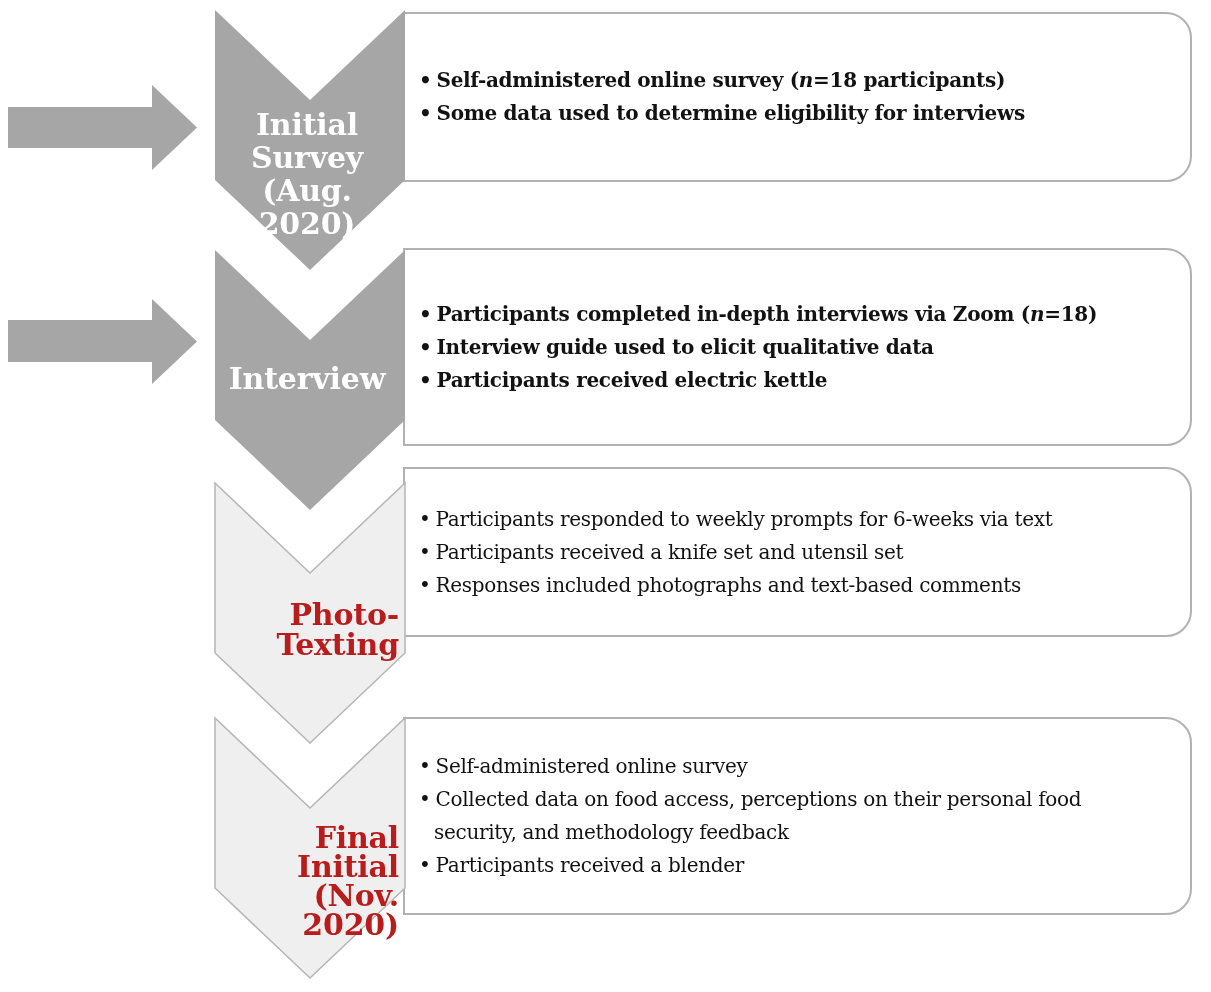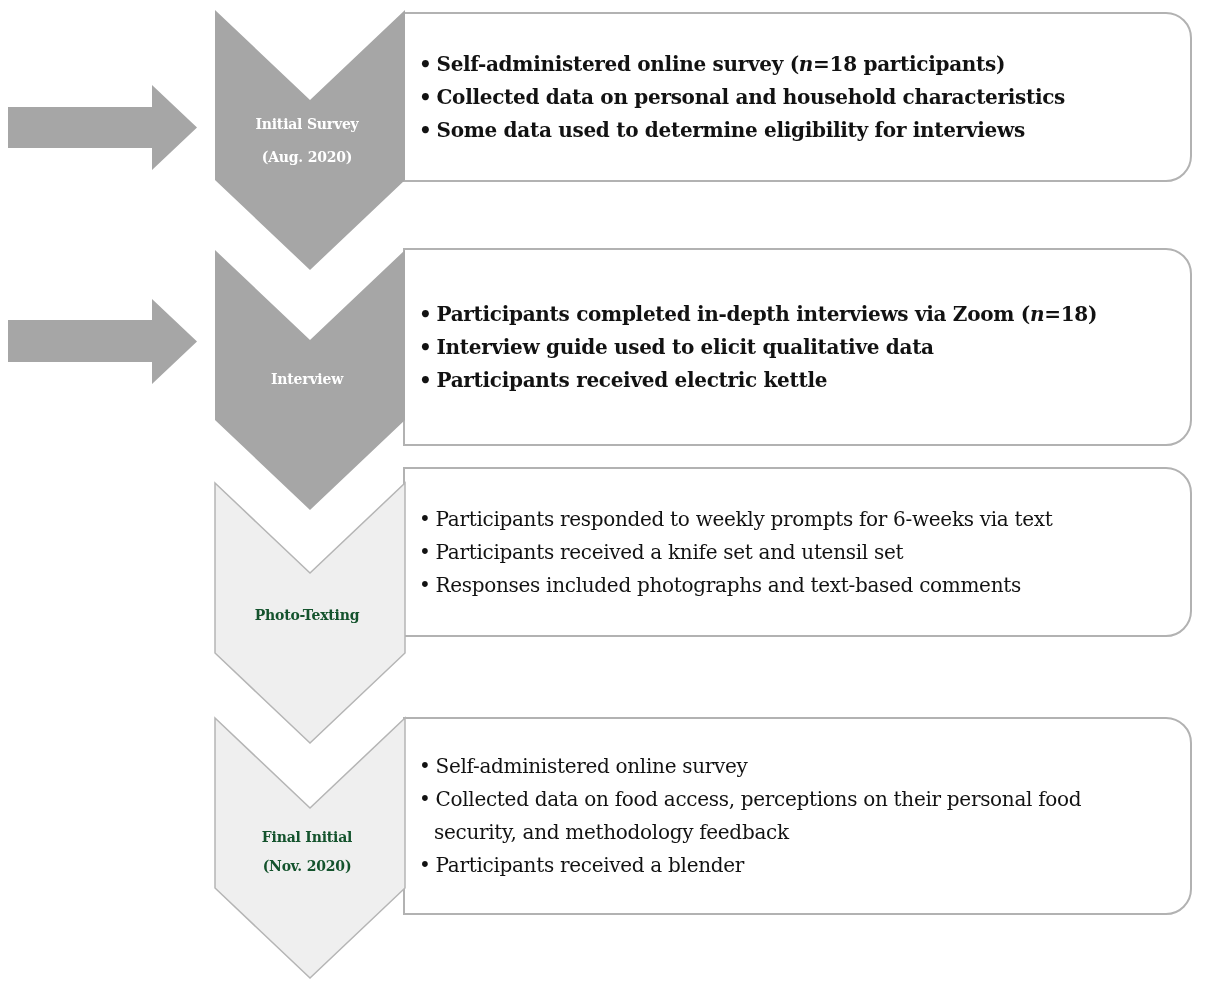--- a/index.html
+++ b/index.html
@@ -38,39 +38,38 @@
   .bullets.bold li { font-weight:bold; }
   .bullet { margin-right:5px; }
   
   .shapes { position:absolute; left:0; top:0; pointer-events:none; }
   
   .chev-label {
     position:absolute;
     left:215px; width:184px;
     text-align:center;
     font-weight:bold;
-    font-size:14px; letter-spacing:-0.2px;
+    font-size:30px; letter-spacing:-0.2px;
   }
   .chev-label .line { display:block; }
   .label-dark  { color:#ffffff; }
-  .label-light { color:#14532d; }
+  .label-light { color:#b91c1c;text-align:right; }
   .label-1 { top:108px; line-height:33px; }
   .label-2 { top:364px; line-height:30px; }
   .label-3 { top:600px; line-height:30px; }
   .label-4 { top:823px; line-height:29px; }
 </style>
 </head>
 <body>
 
 <div class="canvas">
 
   <div class="box box-1">
     <ul class="bullets bold">
         <li><span class="bullet">•</span>Self-administered online survey (<i>n</i>=18 participants)</li>
-        <li><span class="bullet">•</span>Collected data on personal and household characteristics</li>
         <li><span class="bullet">•</span>Some data used to determine eligibility for interviews</li>
       </ul>
   </div>
   <div class="box box-2">
     <ul class="bullets bold">
         <li><span class="bullet">•</span>Participants completed in-depth interviews via Zoom (<i>n</i>=18)</li>
         <li><span class="bullet">•</span>Interview guide used to elicit qualitative data</li>
         <li><span class="bullet">•</span>Participants received electric kettle</li>
       </ul>
   </div>

